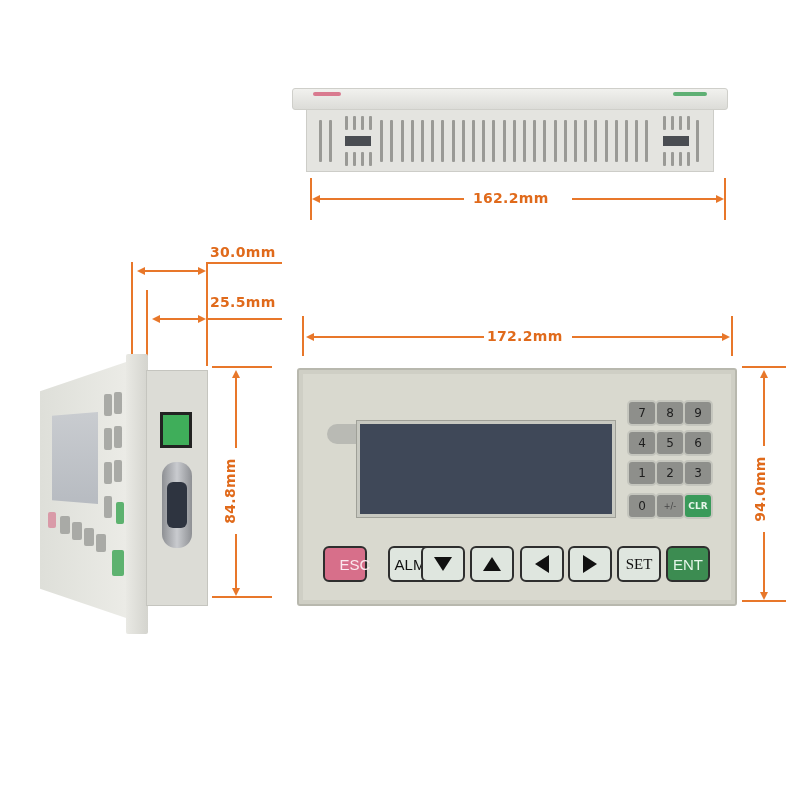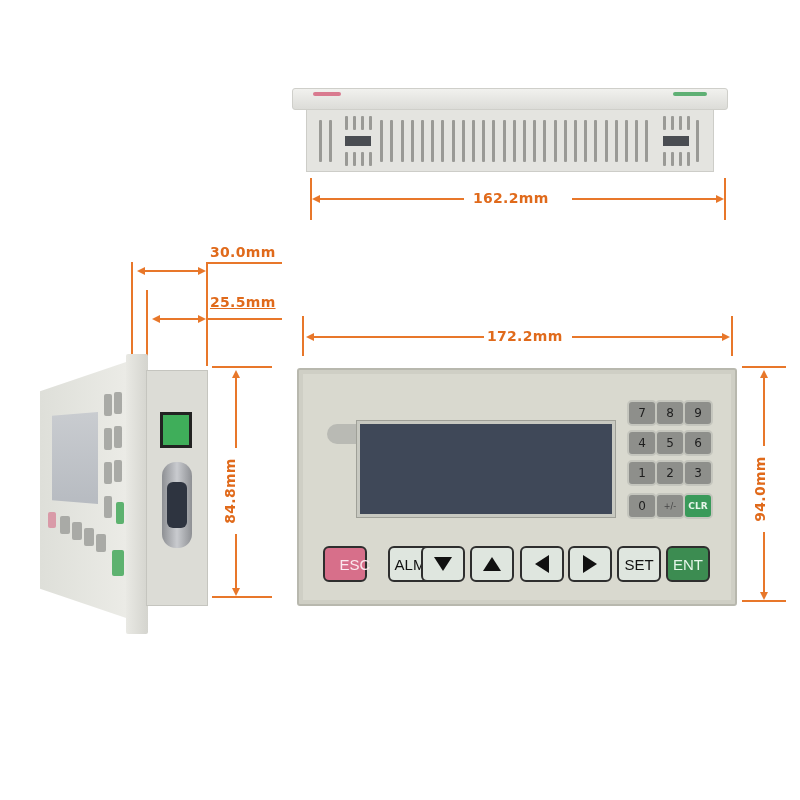--- a/index.html
+++ b/index.html
@@ -118,21 +118,21 @@
 <div class="ol" style="left:139px;top:270px;width:60px;height:2px;"></div>
 <div class="arrow-l" style="left:137px;top:267px;"></div>
 <div class="arrow-r" style="left:198px;top:267px;"></div>
 <div class="ol" style="left:208px;top:262px;width:74px;height:2px;"></div>
 <div class="dim-label" style="left:210px;top:244px;">30.0mm</div>
 
 <div class="ol" style="left:154px;top:318px;width:45px;height:2px;"></div>
 <div class="arrow-l" style="left:152px;top:315px;"></div>
 <div class="arrow-r" style="left:198px;top:315px;"></div>
 <div class="ol" style="left:208px;top:318px;width:74px;height:2px;"></div>
-<div class="dim-label" style="left:210px;top:294px;text-decoration:underline;">25.5mm</div>
+<div class="dim-label" style="left:210px;top:294px;">25.5mm</div>
 
 <div class="abs side-face"></div>
 <div class="abs side-lcd"></div>
 <div class="side-key" style="left:104px;top:394px;"></div>
 <div class="side-key" style="left:114px;top:392px;"></div>
 <div class="side-key" style="left:104px;top:428px;"></div>
 <div class="side-key" style="left:114px;top:426px;"></div>
 <div class="side-key" style="left:104px;top:462px;"></div>
 <div class="side-key" style="left:114px;top:460px;"></div>
 <div class="side-key" style="left:104px;top:496px;"></div>
@@ -193,21 +193,21 @@
   </div>
 <div class="fkey" style="left:470px;">
     <div class="tri-u"></div>
   </div>
 <div class="fkey" style="left:520px;">
     <div class="tri-l"></div>
   </div>
 <div class="fkey" style="left:568px;">
     <div class="tri-r"></div>
   </div>
-<div class="fkey" style="left:617px;">SET</div>
+<div class="fkey" style="left:617px;font-family:Liberation Serif, serif;">SET</div>
 <div class="fkey ent" style="left:666px;">ENT</div>
 
 <div class="ol" style="left:742px;top:366px;width:44px;height:2px;"></div>
 <div class="ol" style="left:742px;top:600px;width:44px;height:2px;"></div>
 <div class="ol" style="left:763px;top:372px;width:2px;height:74px;"></div>
 <div class="ol" style="left:763px;top:532px;width:2px;height:62px;"></div>
 <div class="arrow-u" style="left:760px;top:370px;"></div>
 <div class="arrow-d" style="left:760px;top:592px;"></div>
 <div class="dim-label" style="left:727px;top:481px;transform:rotate(-90deg);">94.0mm</div>
 

